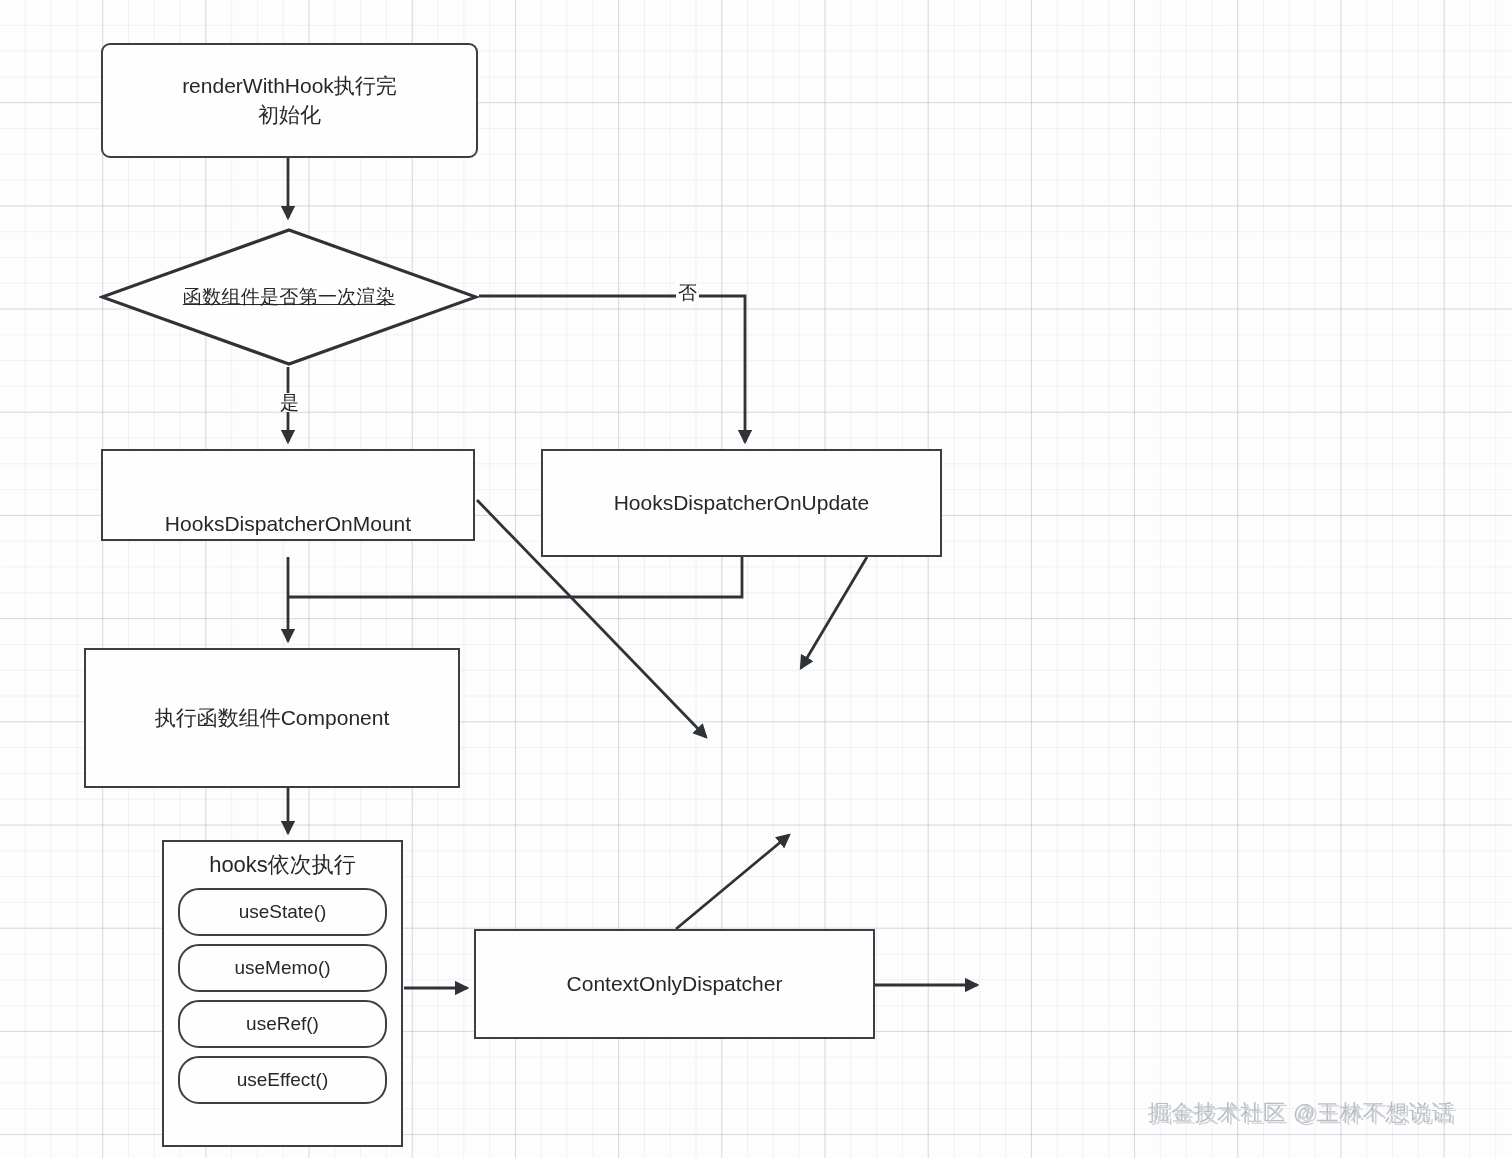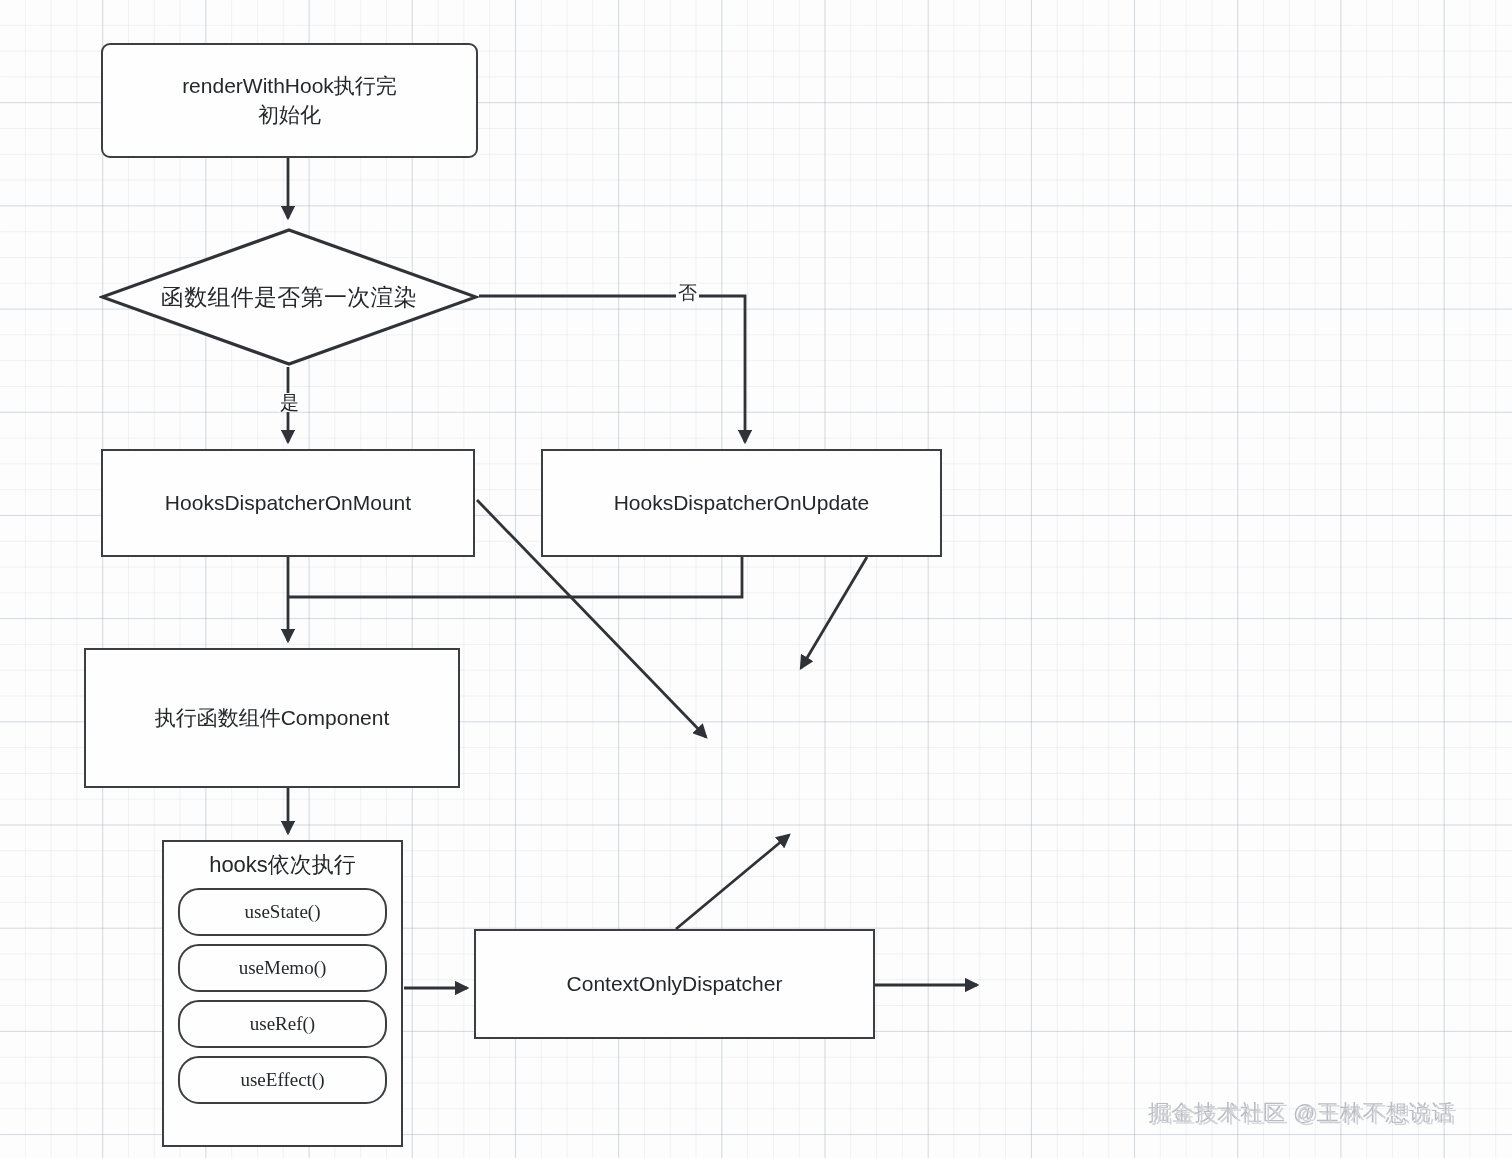--- a/index.html
+++ b/index.html
@@ -42,21 +42,21 @@
     text-align: center;
     color: #25282b;
     background: #fefefe;
     border: 2.6px solid #3b3f44;
     line-height: 1.38;
   }
   .node.rounded { border-radius: 9px; }
   .node.sharp   { border-radius: 0px; }
 
   #node-render-init      { left: 101px; top: 43px;  width: 377px; height: 115px; font-size: 21px; }
-  #node-dispatcher-mount { left: 101px; top: 449px; width: 374px; height: 108px; font-size: 21px; }
+  #node-dispatcher-mount { left: 101px; top: 449px; width: 374px; height: 92px; font-size: 21px; align-items: flex-end; }
   #node-dispatcher-update{ left: 541px; top: 449px; width: 401px; height: 108px; font-size: 21px; }
   #node-exec-component   { left: 84px; top: 648px; width: 376px; height: 140px; font-size: 21px; }
   #node-context-dispatcher { left: 474px; top: 929px; width: 401px; height: 110px; font-size: 21px; }
   #node-render-done      { left: 984px; top: 925px; width: 269px; height: 118px; font-size: 21px; }
 
   #node-decision {
     position: absolute;
     left: 99px; top: 227px;
     width: 380px; height: 140px;
     display: flex;
@@ -64,23 +64,24 @@
     justify-content: center;
   }
   #node-decision .diamond-shape {
     position: absolute;
     left: 0; top: 0;
     width: 100%; height: 100%;
   }
   #node-decision .diamond-label {
     position: relative;
     z-index: 2;
-    font-size: 23px;
+    font-size: 19px;
     color: #25282b;
     letter-spacing: 0.3px;
+    text-decoration: underline;
   }
 
   #node-current-dispatcher {
     position: absolute;
     left: 697px; top: 658px;
     width: 194px; height: 175px;
     border-radius: 50%;
     background: #ee3124;
     display: flex;
     align-items: center;
@@ -113,21 +114,20 @@
     height: 48px;
     margin-bottom: 8px;
     border: 2.4px solid #3b3f44;
     border-radius: 21px;
     background: #fefefe;
     display: flex;
     align-items: center;
     justify-content: center;
     font-size: 19px;
     color: #25282b;
-    font-family: Liberation Serif, serif;
   }
   .hook-item:last-child { margin-bottom: 0; text-align: center; }
 
   .edge-label {
     position: absolute;
     font-size: 19px;
     color: #25282b;
     background: #fdfdfd;
     padding: 0 2px;
     line-height: 1;

